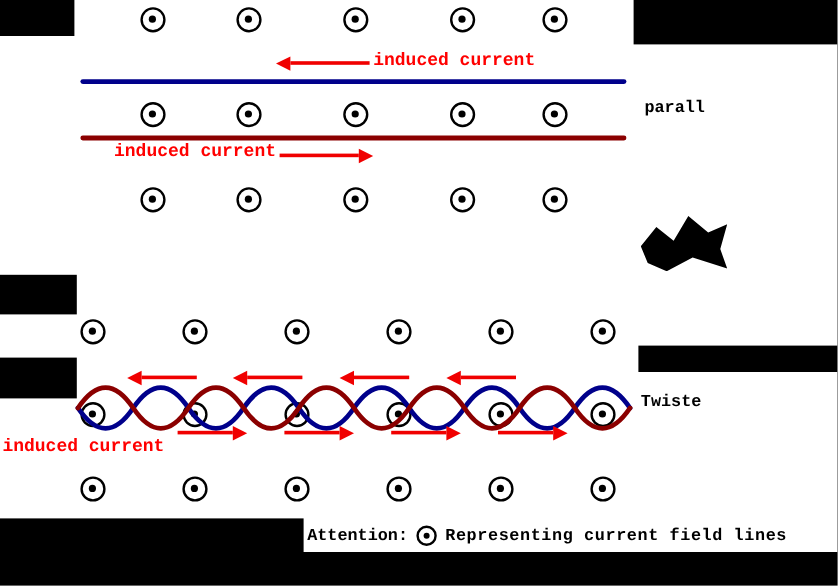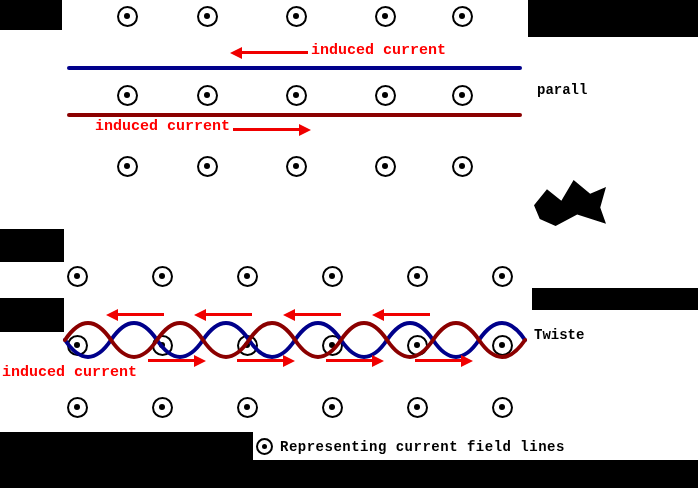--- a/index.html
+++ b/index.html
@@ -150,19 +150,20 @@
       <div class="arrow left" style="left: 206px; top: 313px; width: 46px;"></div>
       <div class="arrow left" style="left: 295px; top: 313px; width: 46px;"></div>
       <div class="arrow left" style="left: 384px; top: 313px; width: 46px;"></div>
       <div class="arrow right" style="left: 148px; top: 359px; width: 46px;"></div>
       <div class="arrow right" style="left: 237px; top: 359px; width: 46px;"></div>
       <div class="arrow right" style="left: 326px; top: 359px; width: 46px;"></div>
       <div class="arrow right" style="left: 415px; top: 359px; width: 46px;"></div>
     </div>
 
   <div class="attention">
+    <span class="attn-label">Attention:</span>
     <span class="fdot sm" style="position:static;"></span>
     <div class="attn-lines">
       <span class="attn-line">Representing current field lines</span>
     </div>
   </div>
 
 </div>
 
 </body></html>

